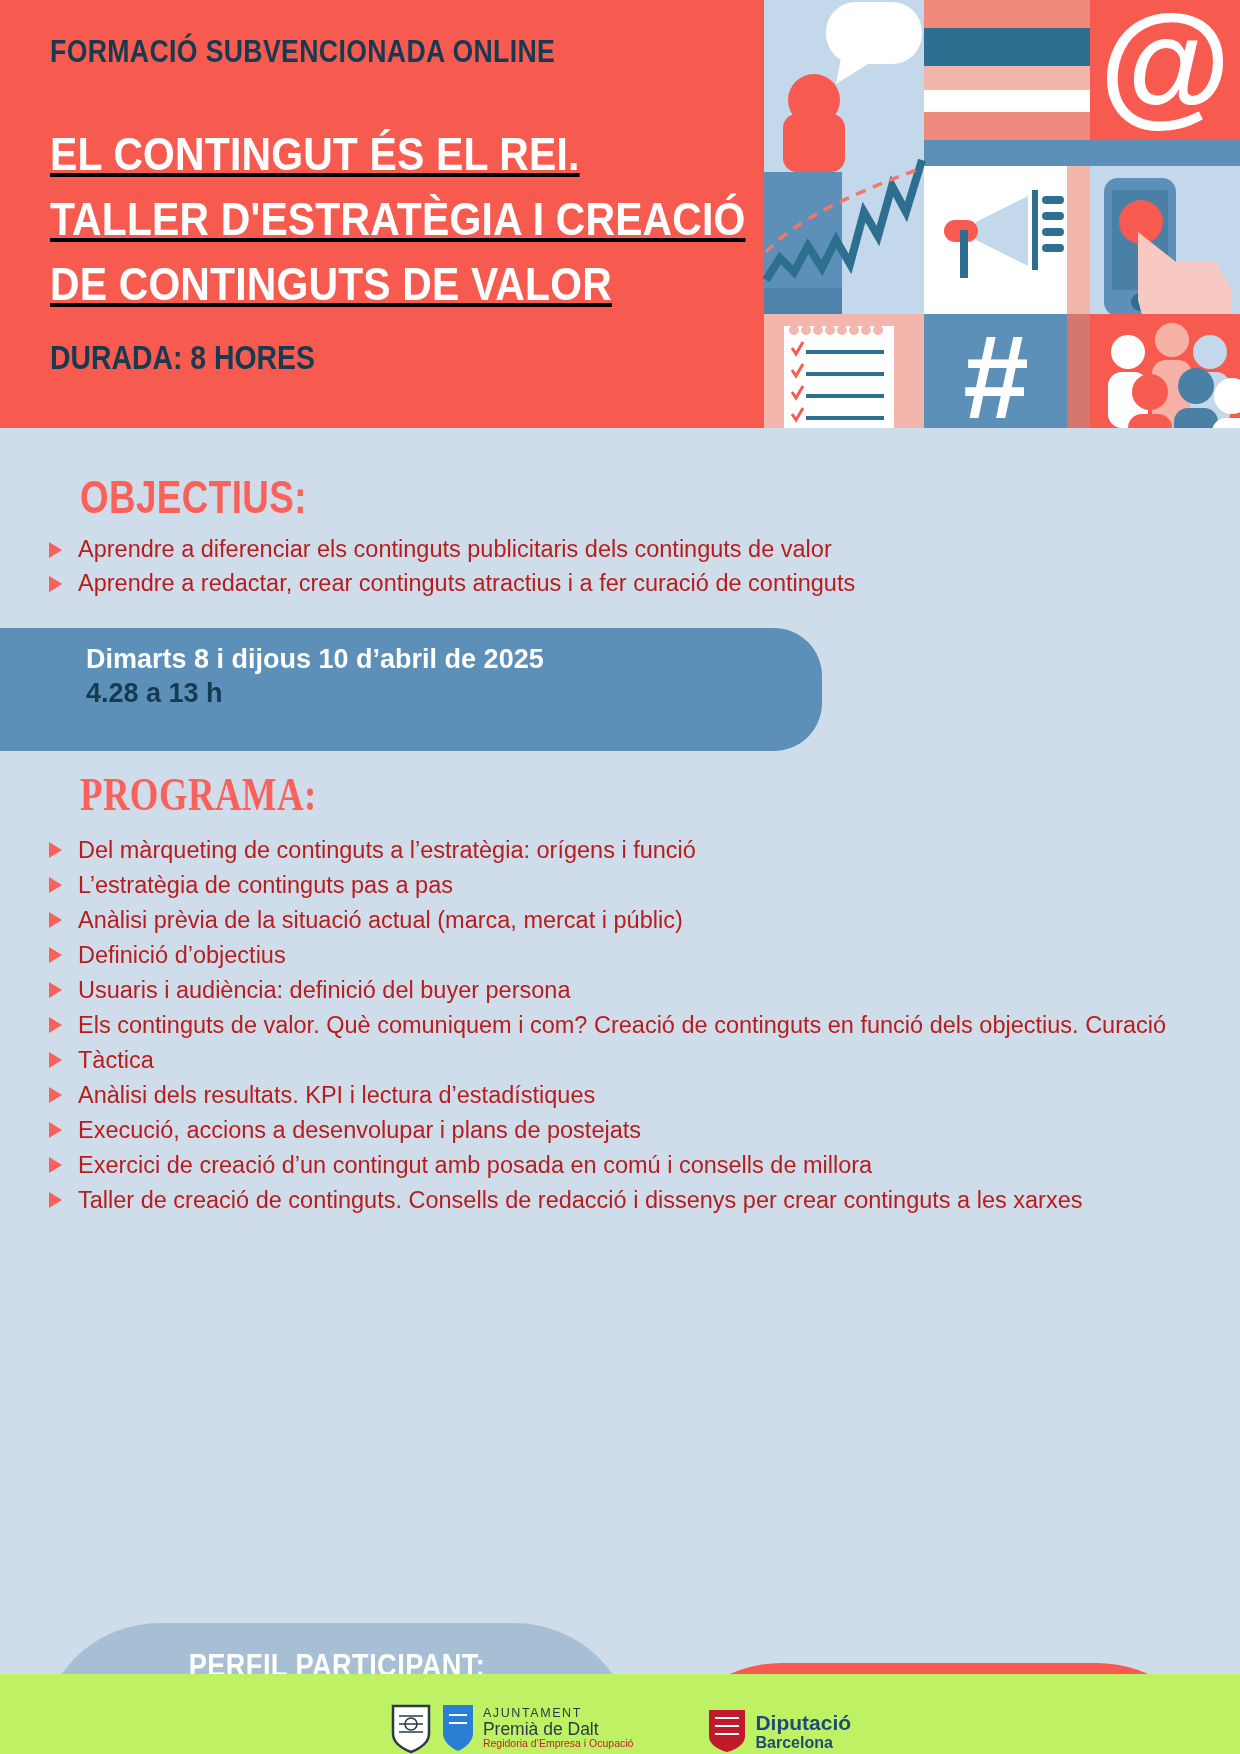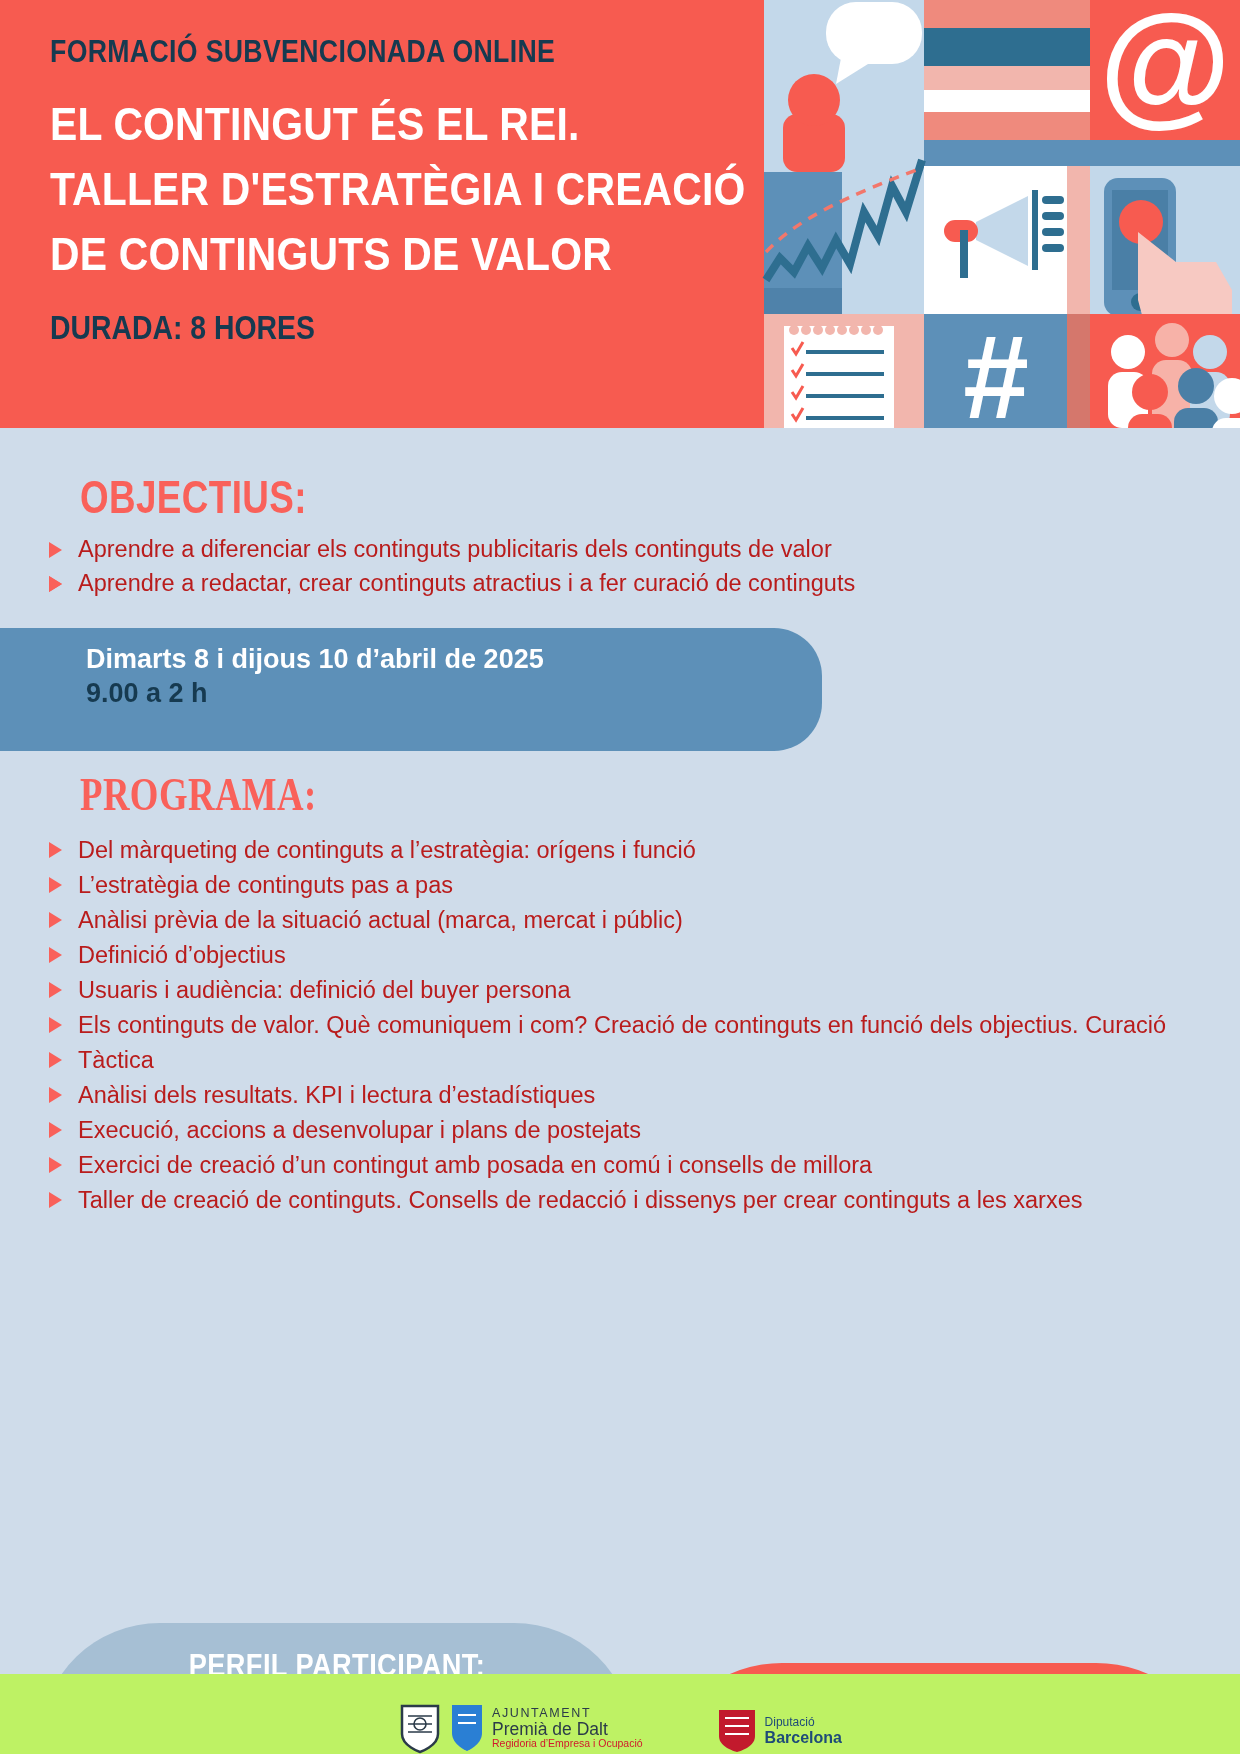--- a/index.html
+++ b/index.html
@@ -11,21 +11,21 @@
   }
   .poster { position: relative; width: 1240px; height: 1754px; background: #cfdcea; }
 
   
   .header { position: relative; width: 1240px; height: 428px; background: #f75b50; overflow: hidden; }
   .header-text { position: absolute; left: 50px; top: 34px; width: 640px; }
   .kicker {
     color: #163a50; font-weight: 700; font-size: 31px; letter-spacing: 0.4px;
     transform: scaleX(0.86); transform-origin: left center; white-space: nowrap;
   }
-  .title-block { margin-top: 22px; }
+  .title-block { margin-top: 52px; text-decoration: underline; }
   .title-line {
     color: #ffffff; font-weight: 700; font-size: 47px; line-height: 1.38;
     letter-spacing: 0.2px; transform: scaleX(0.87); transform-origin: left center; white-space: nowrap;
   }
   .durada {
     margin-top: 22px; color: #163a50; font-weight: 700; font-size: 33px;
     transform: scaleX(0.86); transform-origin: left center; white-space: nowrap;
   }
 
   
@@ -90,21 +90,21 @@
   .footer {
     position: absolute; left: 0; bottom: 0; width: 1240px; height: 80px;
     background: #bef264; display: flex; align-items: flex-end; justify-content: center; gap: 14px;
   }
   .logo-group { display: flex; align-items: center; gap: 8px; }
   .ajt-text { display: flex; flex-direction: column; line-height: 1.05; }
   .ajt-l1 { font-size: 12.5px; color: #2b3b49; letter-spacing: 1.6px; font-weight: 400; }
   .ajt-l2 { font-size: 17.5px; color: #2b3b49; font-weight: 400; }
   .ajt-l3 { font-size: 10.5px; color: #d0192b; font-weight: 400; }
   .dip-text { display: flex; flex-direction: column; line-height: 1.1; }
-  .dip-l1 { font-size: 12px; color: #1e4b78; font-weight: 400; }
+  .dip-l1 { font-size: 21px; color: #1e4b78; font-weight: 700; }
   .dip-l2 { font-size: 16px; color: #1e4b78; font-weight: 700; }
   .sep-gap { width: 46px; }
 </style>
 </head>
 <body>
 
 <div class="poster">
 
   <div class="header">
 
@@ -224,21 +224,21 @@
       <div class="section-head">OBJECTIUS:</div>
     </div>
     <ul class="bullets" style="position:absolute; left:45px; top:105px; width:1090px;">
       <li><span class="tri"></span><span>Aprendre a diferenciar els continguts publicitaris dels continguts de valor</span></li>
       <li><span class="tri"></span></li>
       <li><span class="tri"></span><span>Aprendre a redactar, crear continguts atractius i a fer curació de continguts</span></li>
     </ul>
 
     <div class="date-banner" style="top:200px;">
       <div class="l1">Dimarts 8 i dijous 10 d’abril de 2025</div>
-      <div class="l2">9.00 a 2 h</div>
+      <div class="l2">4.28 a 13 h</div>
     </div>
 
     <div style="position:absolute; left:80px; top:340px;font-family:Liberation Serif, serif;">
       <div class="section-head">PROGRAMA:</div>
     </div>
     <ul class="bullets prog-bullets" style="position:absolute; left:45px; top:405px; width:1160px;">
       <li><span class="tri"></span><span>Del màrqueting de continguts a l’estratègia: orígens i funció</span></li>
       <li><span class="tri"></span><span>L’estratègia de continguts pas a pas</span></li>
       <li><span class="tri"></span><span>Anàlisi prèvia de la situació actual (marca, mercat i públic)</span></li>
       <li><span class="tri"></span><span>Definició d’objectius</span></li>

